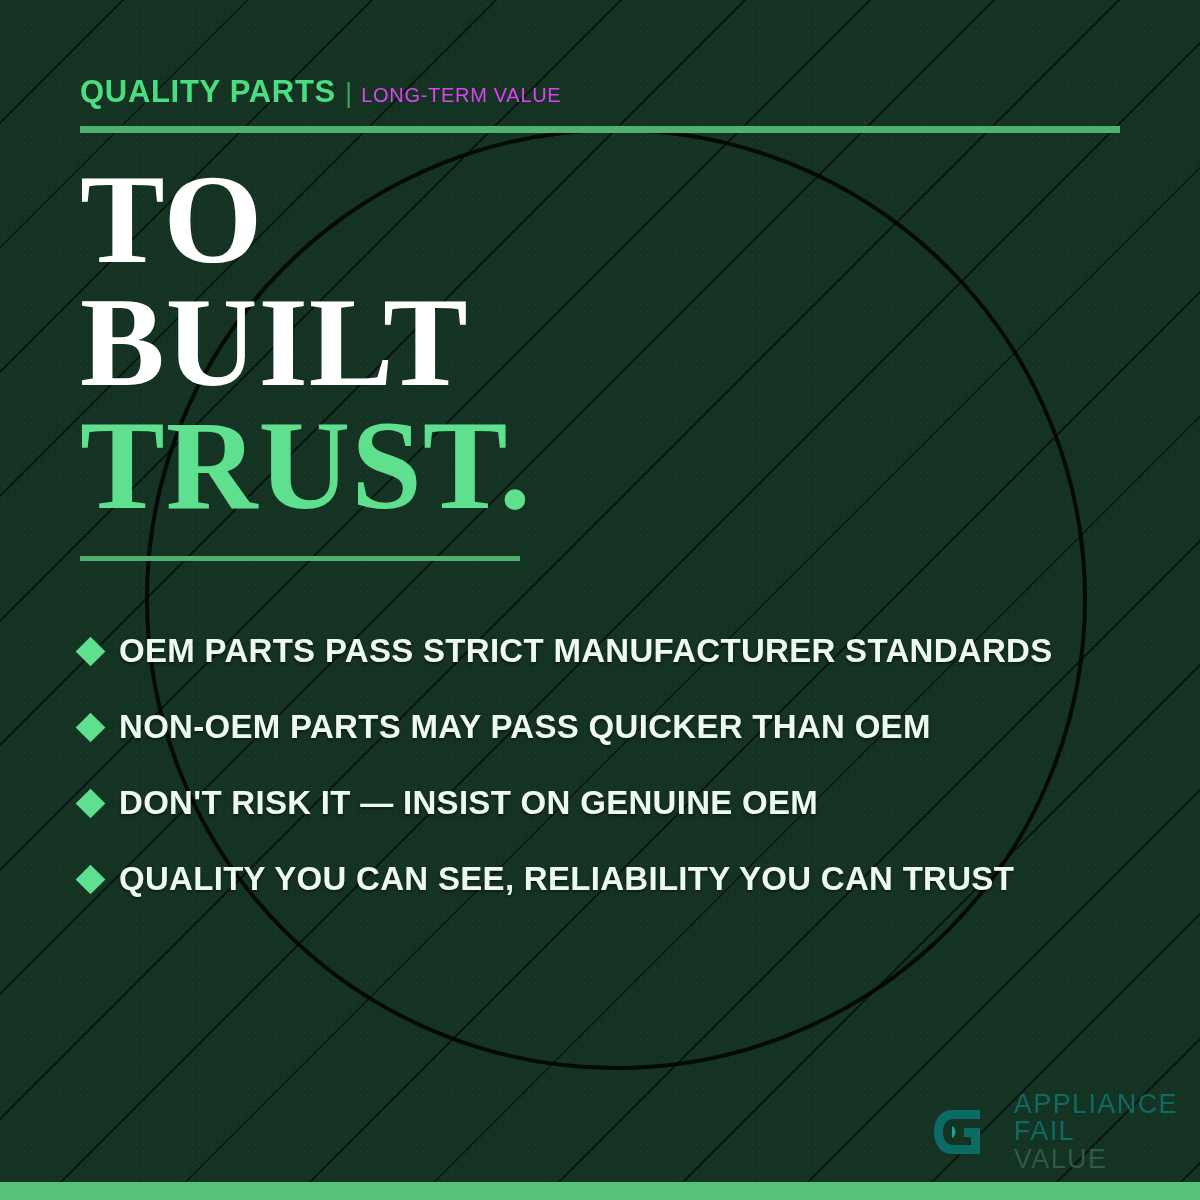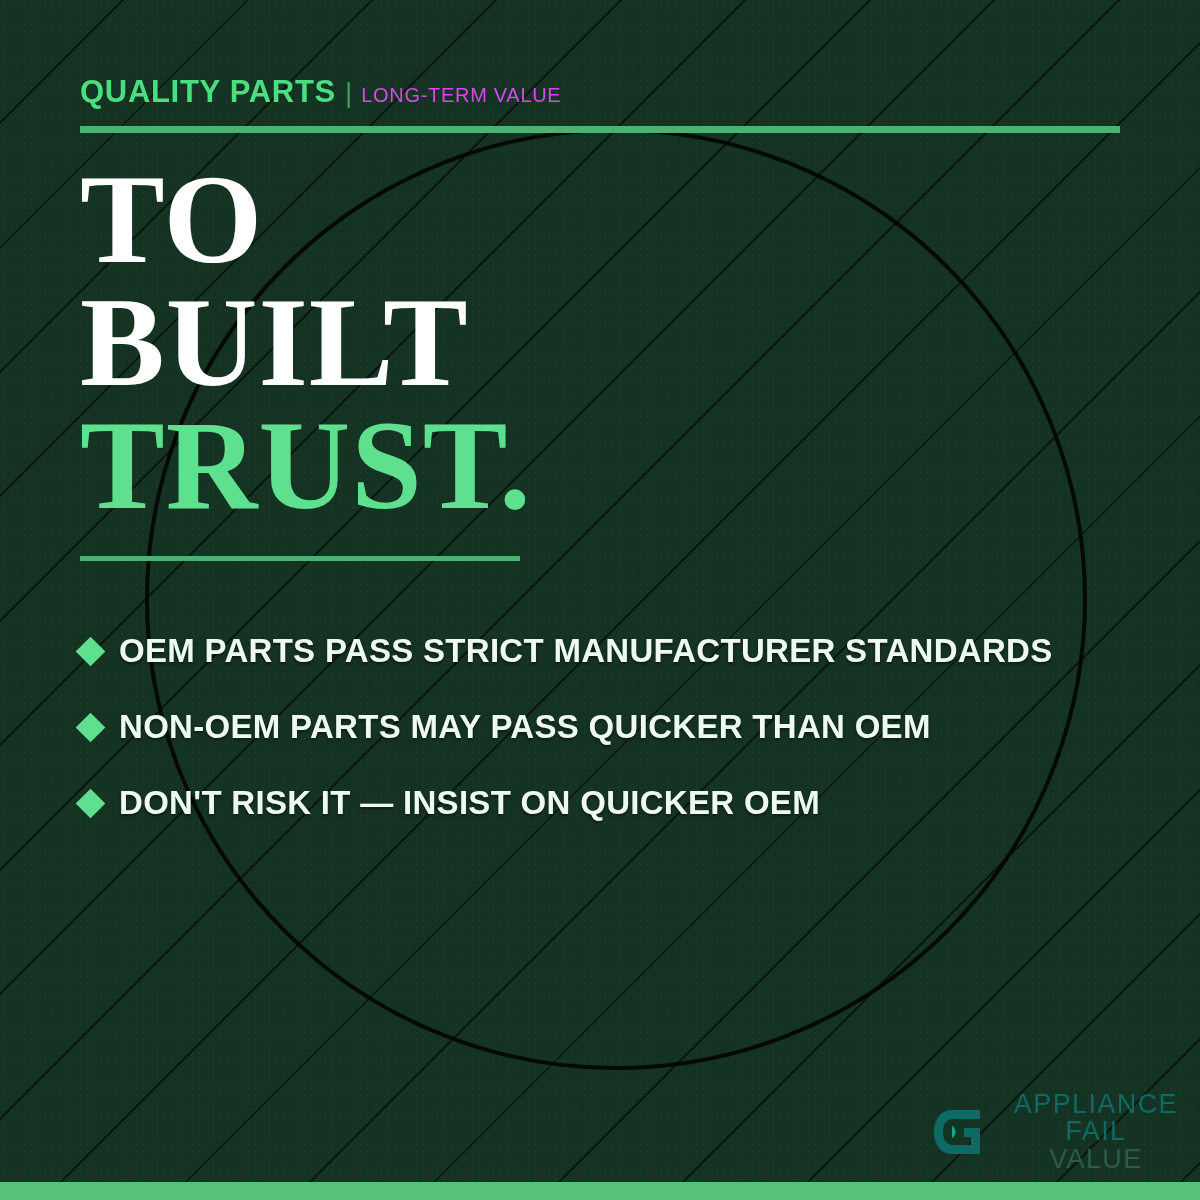--- a/index.html
+++ b/index.html
@@ -145,21 +145,20 @@
     display:flex; align-items:center; gap:12px;
   }
   .logo-mark {
     position:relative;
     width:84px; height:84px;
     flex:0 0 auto;
   }
   .logo-words {
     display:flex; flex-direction:column;
     line-height:1.02;
-    text-align:center;
   }
   .logo-words span {
     font-size:27px;
     font-weight:400;
     letter-spacing:1.4px;
   }
   .lw-1, .lw-2 { color:#0d6b66; }
   .lw-3 { color:#2d5a4c; }
 </style>
 </head>
@@ -194,23 +193,27 @@
       <span class="bullet-text">OEM PARTS PASS STRICT MANUFACTURER STANDARDS</span>
     </div>
 
     <div class="bullet-row">
       <span class="diamond"></span>
       <span class="bullet-text">NON-OEM PARTS MAY PASS QUICKER THAN OEM</span>
     </div>
 
     <div class="bullet-row">
       <span class="diamond"></span>
-      <span class="bullet-text">DON'T RISK IT — INSIST ON QUICKER OEM</span>
-    </div>
-
+      <span class="bullet-text">DON'T RISK IT — INSIST ON GENUINE OEM</span>
+    </div>
+
+    <div class="bullet-row">
+      <span class="diamond"></span>
+      <span class="bullet-text">QUALITY YOU CAN SEE, RELIABILITY YOU CAN TRUST</span>
+    </div>
 
   </div>
 
   <div class="logo">
     <div class="logo-mark">
       <svg width="84" height="84" viewBox="0 0 84 84" aria-hidden="true">
         <path d="M62 20 H34 C24 20 16 28 16 42 C16 56 24 64 34 64 H62 V38 H46 V47 H53 V55 H35 C29 55 25 50 25 42 C25 34 29 29 35 29 H62 Z" fill="#0d6b66"></path>
         <path d="M36 38 A7 7 0 0 1 36 50 Z" fill="#12a99b" transform="translate(-2,-2)"></path>
       </svg>
     </div>

